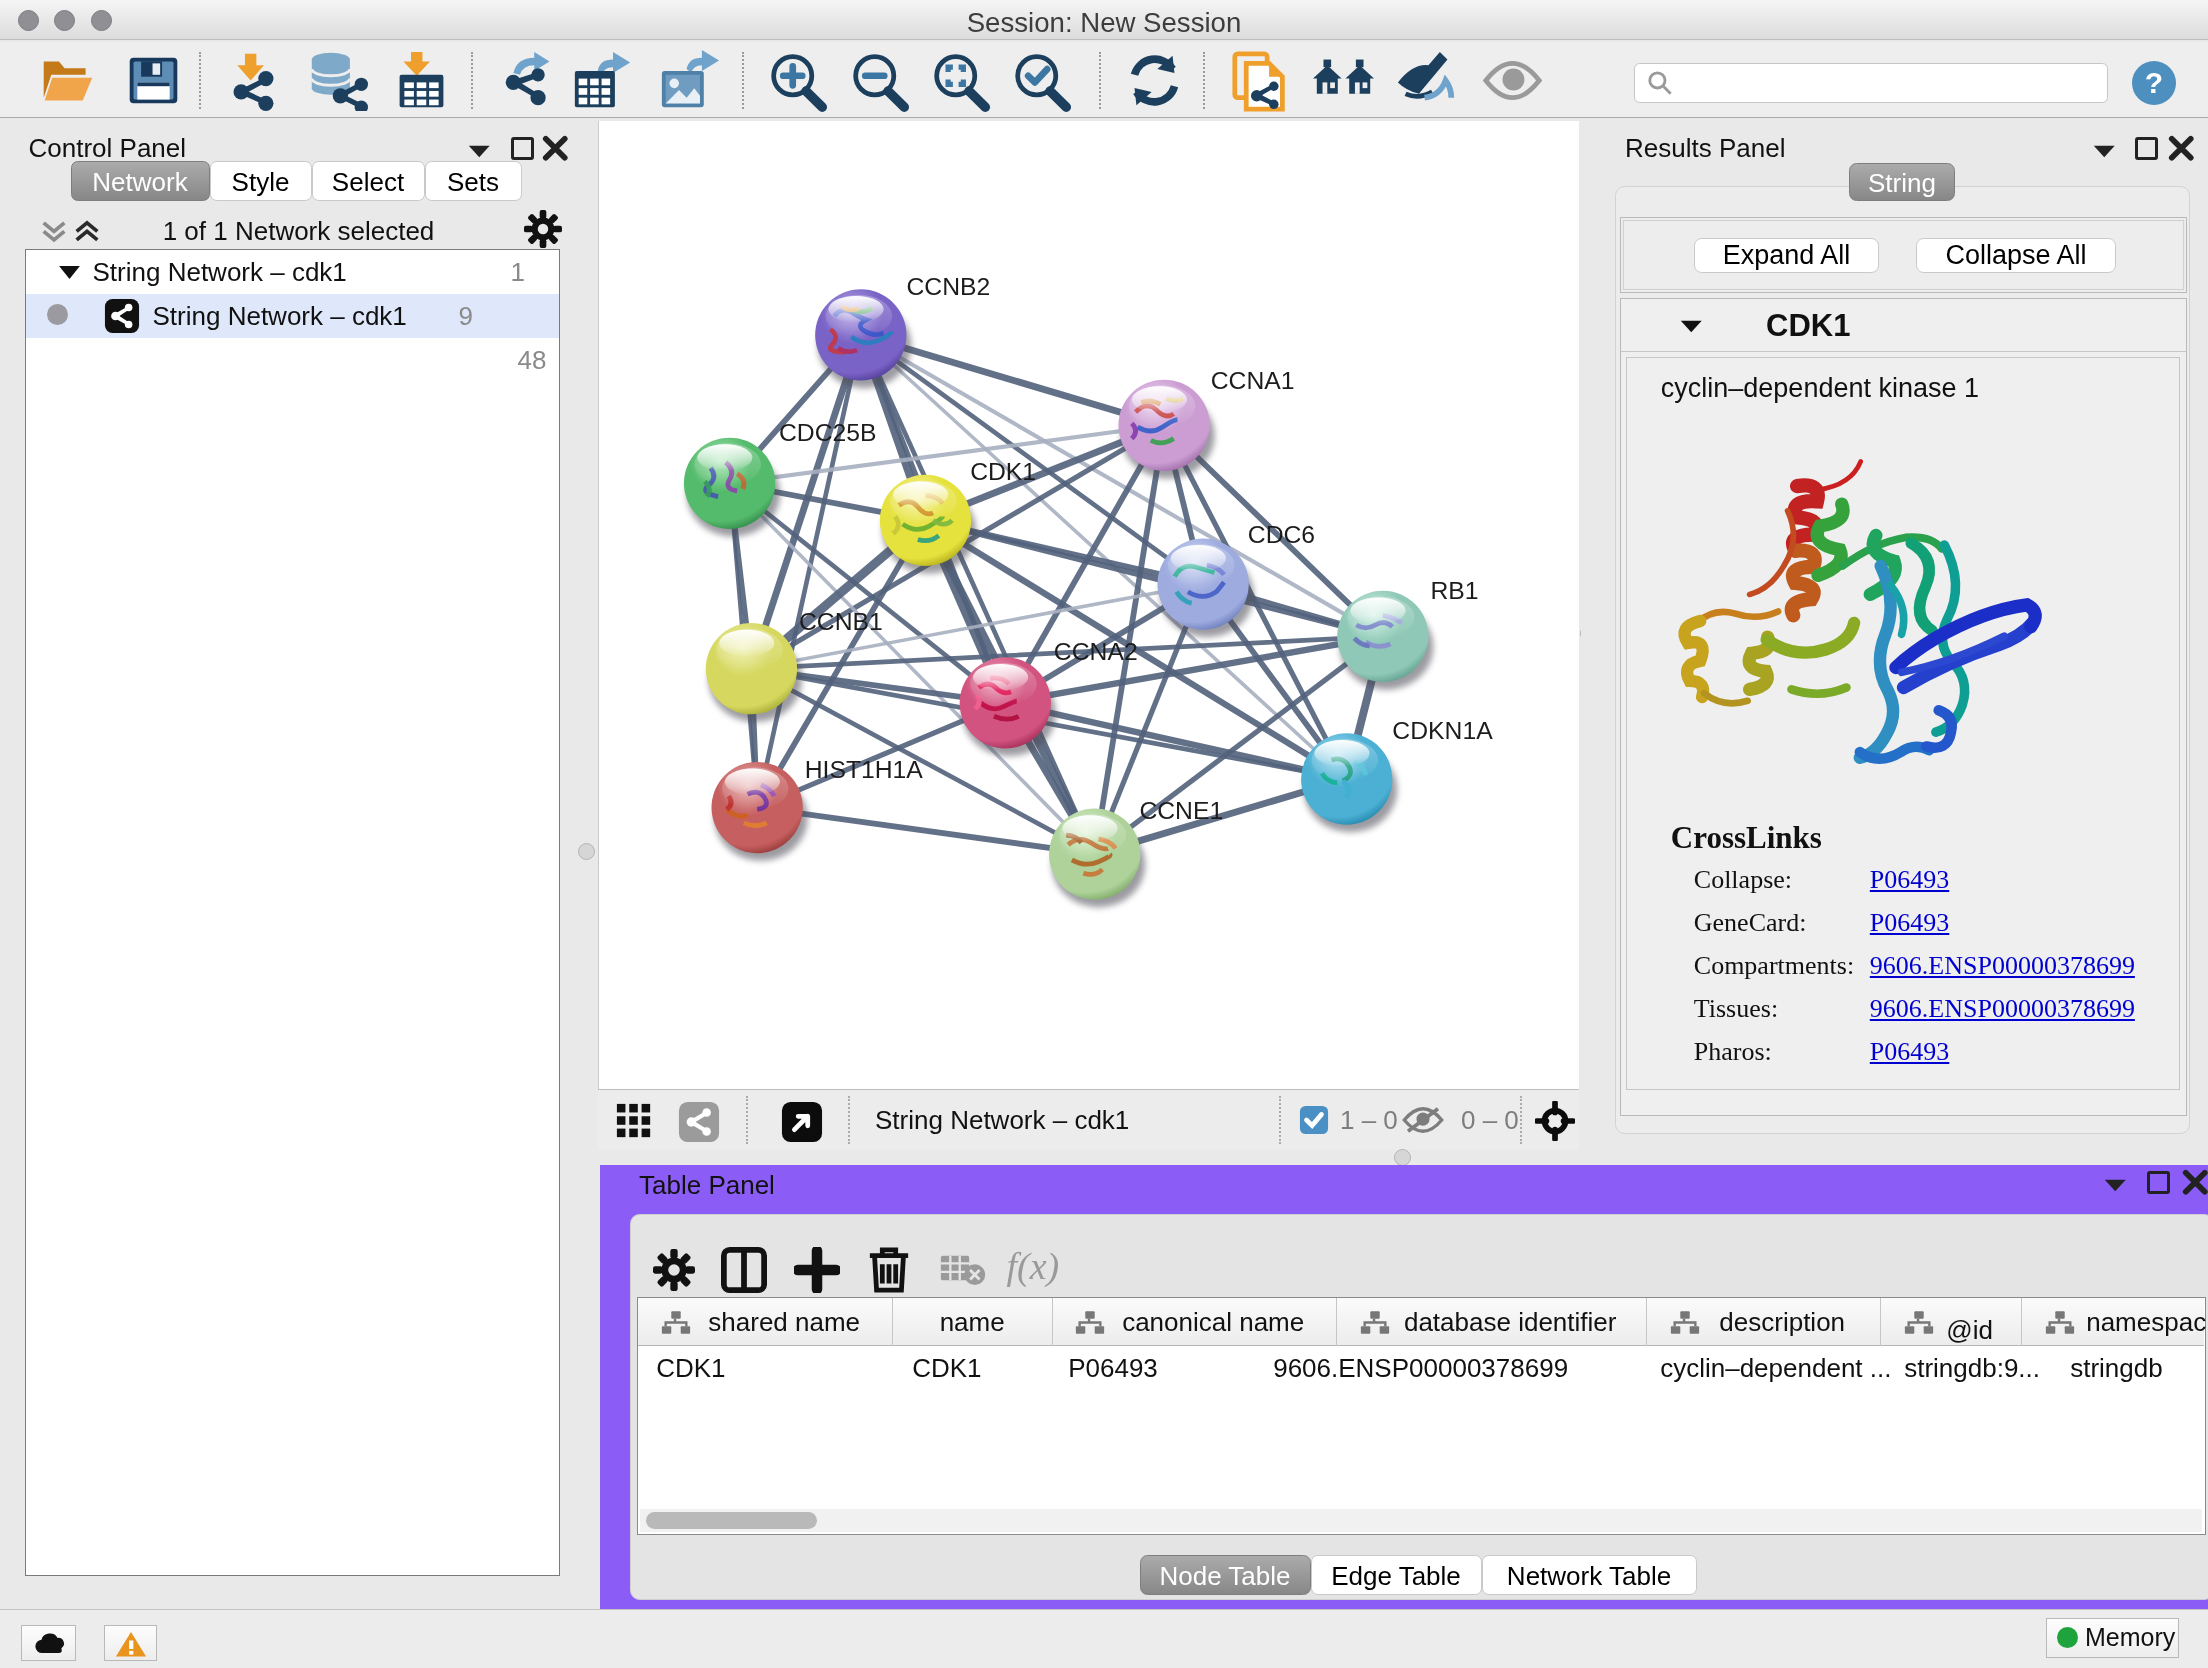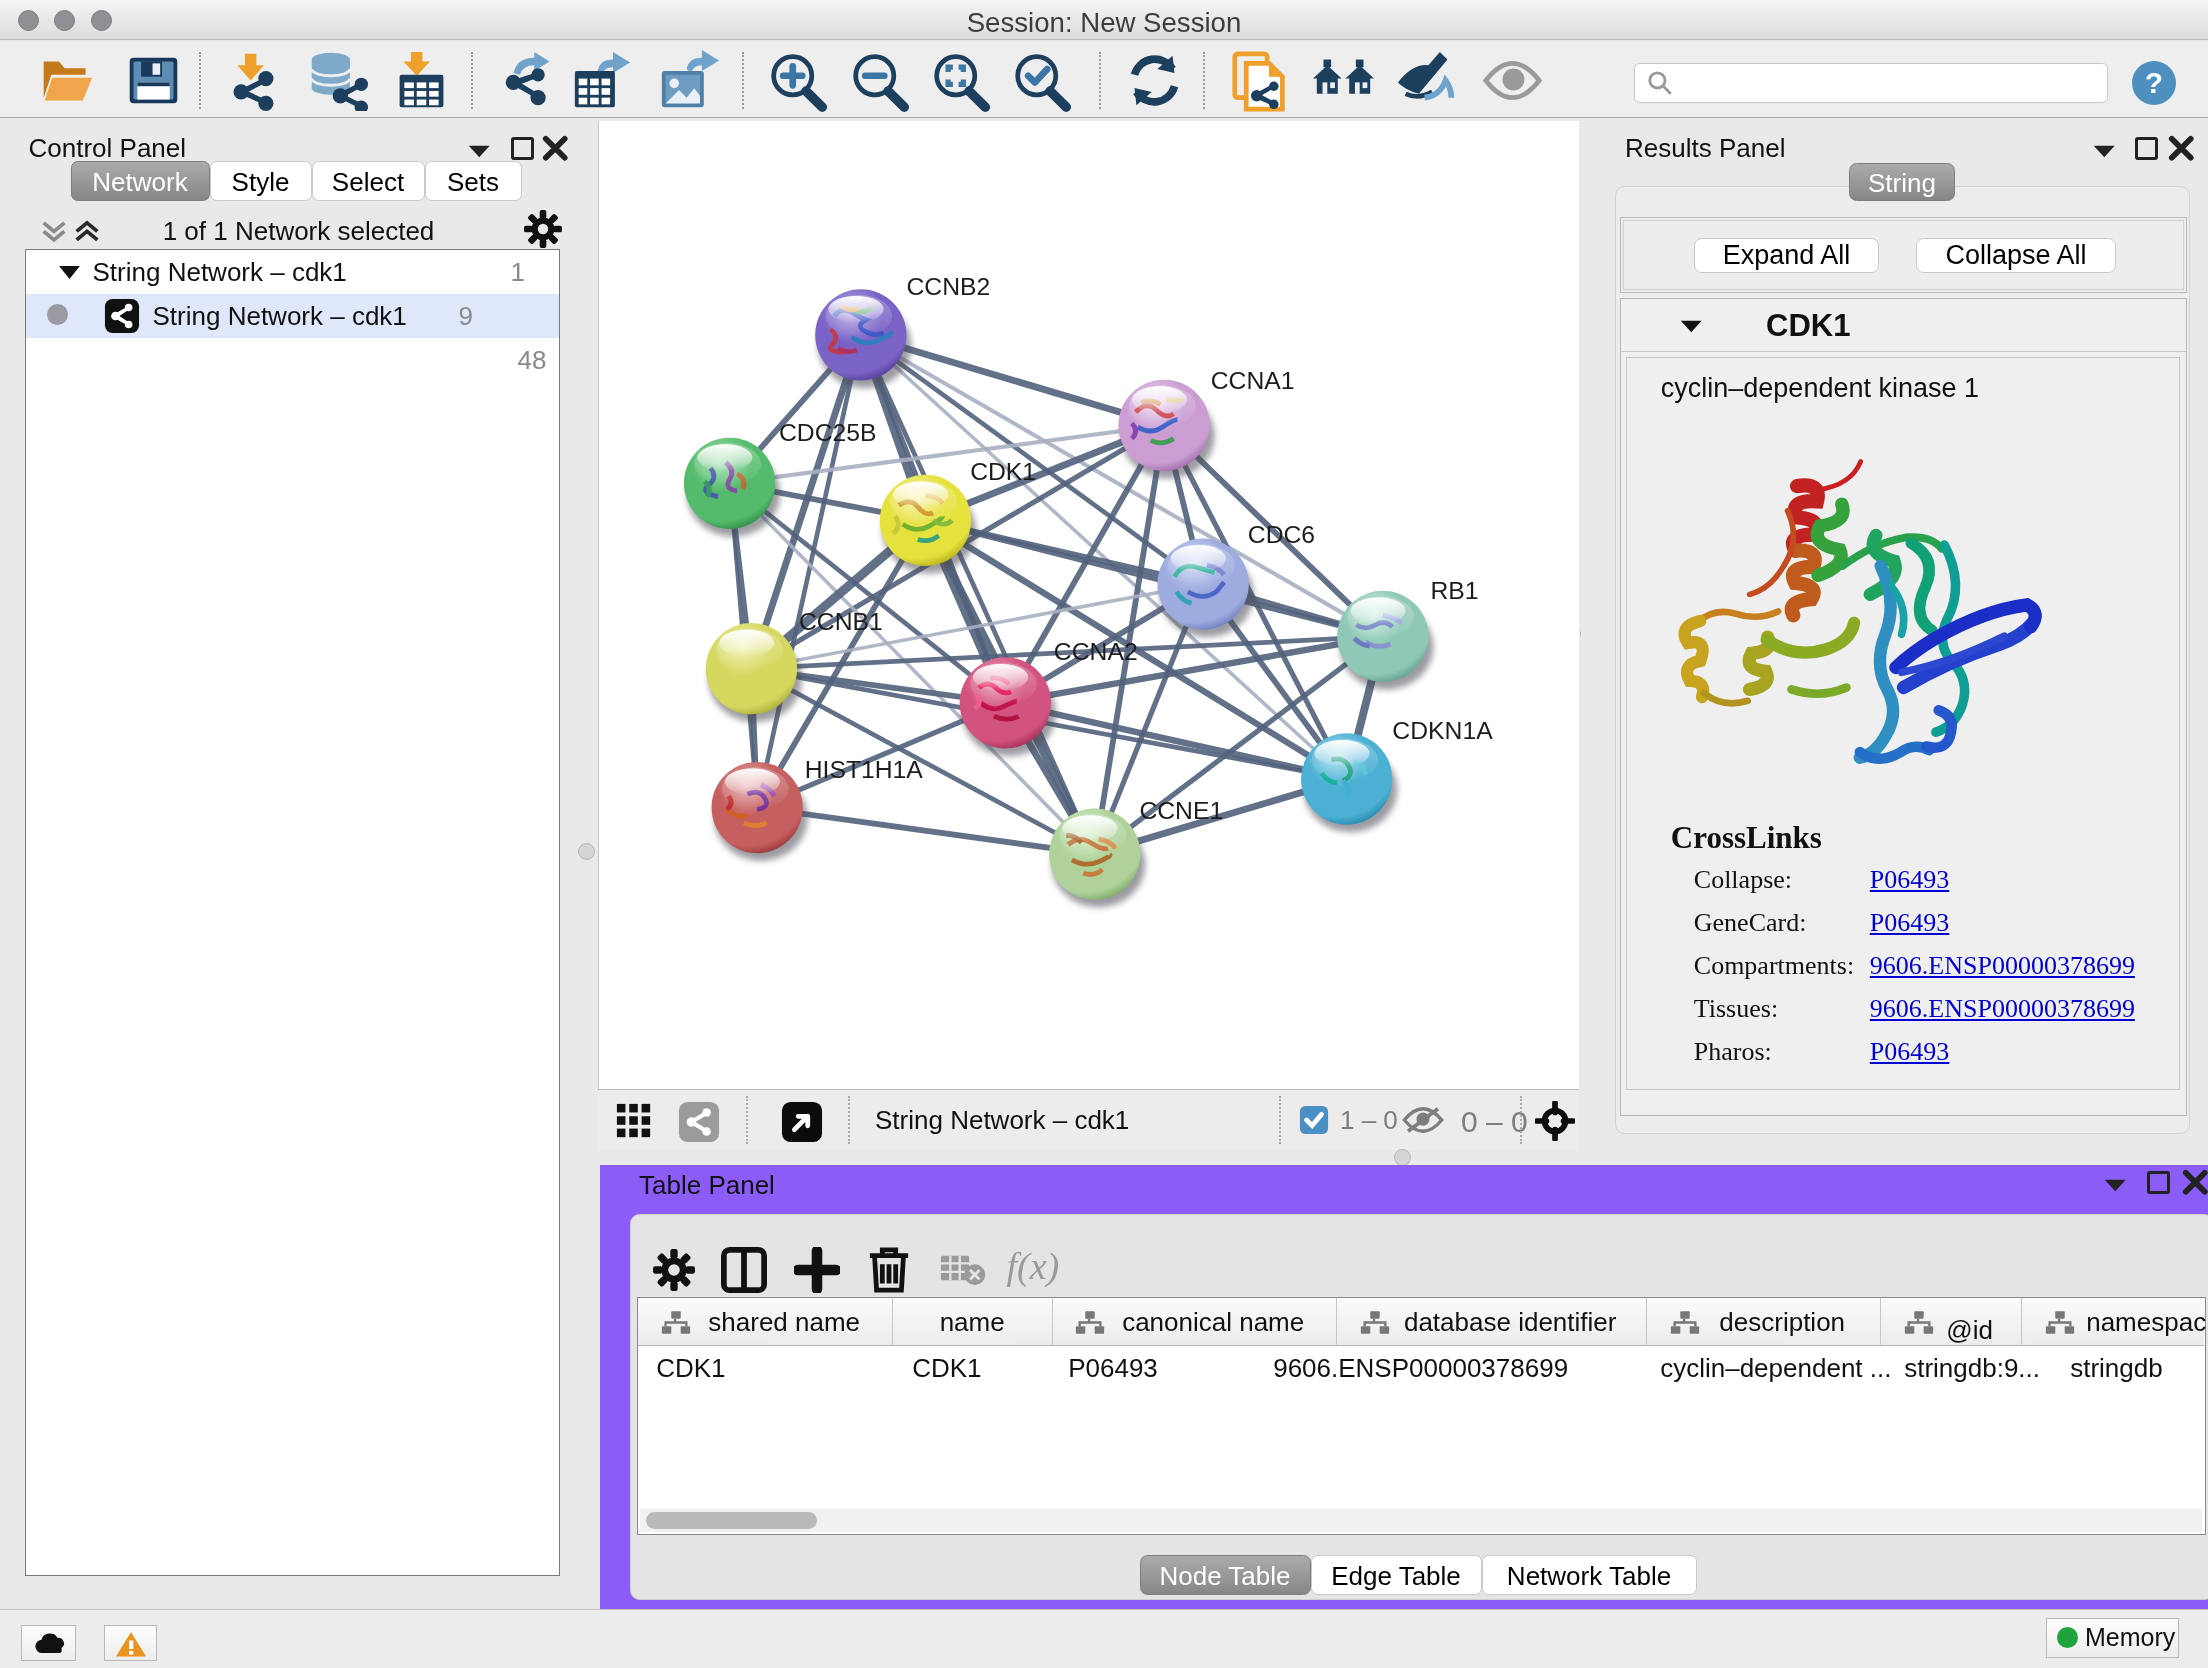--- a/index.html
+++ b/index.html
@@ -798,21 +798,21 @@
   <svg class="abs" style="left:701px;top:15px;" width="30" height="30" viewBox="0 0 32 32">
       <rect x="1" y="1" width="30" height="30" rx="6" fill="#4a90c4"></rect>
       <path d="M8 16 L14 22 L24 10" stroke="#fff" stroke-width="5" fill="none" stroke-linecap="round"></path>
     </svg>
   <div class="abs" style="left:742px;top:15px;font-size:26px;color:#7d7d7d;">1 – 0</div>
   <svg class="abs" style="left:804px;top:15px;" width="42" height="30" viewBox="0 0 44 32">
       <path d="M2 16 Q12 4 22 4 Q32 4 42 16 Q32 28 22 28 Q12 28 2 16 Z" fill="none" stroke="#7d7d7d" stroke-width="3.5"></path>
       <circle cx="22" cy="15" r="7" fill="#7d7d7d"></circle>
       <path d="M6 28 L38 4" stroke="#7d7d7d" stroke-width="4"></path>
     </svg>
-  <div class="abs" style="left:863px;top:15px;font-size:30px;color:#7d7d7d;">0 – 0</div>
+  <div class="abs" style="left:863px;top:15px;font-size:26px;color:#7d7d7d;">0 – 0</div>
   <div class="sep" style="left:922px;top:5.7px;height:48px;border-left:2.4px dotted #aaa;"></div>
   <svg class="abs" style="left:937px;top:11.4px;" width="40" height="40" viewBox="0 0 42 42">
       <g stroke="#0c0c0c" fill="none">
         <circle cx="21" cy="21" r="11" stroke-width="6"></circle>
         <path d="M21 2 L21 12 M21 30 L21 40 M2 21 L12 21 M30 21 L40 21" stroke-width="6" stroke-linecap="round"></path>
       </g>
     </svg>
 </div>
 
 <div class="abs" style="left:578px;top:843px;width:17px;height:17px;border-radius:50%;background:#d6d6d6;border:1px solid #b4b4b4;"></div>

